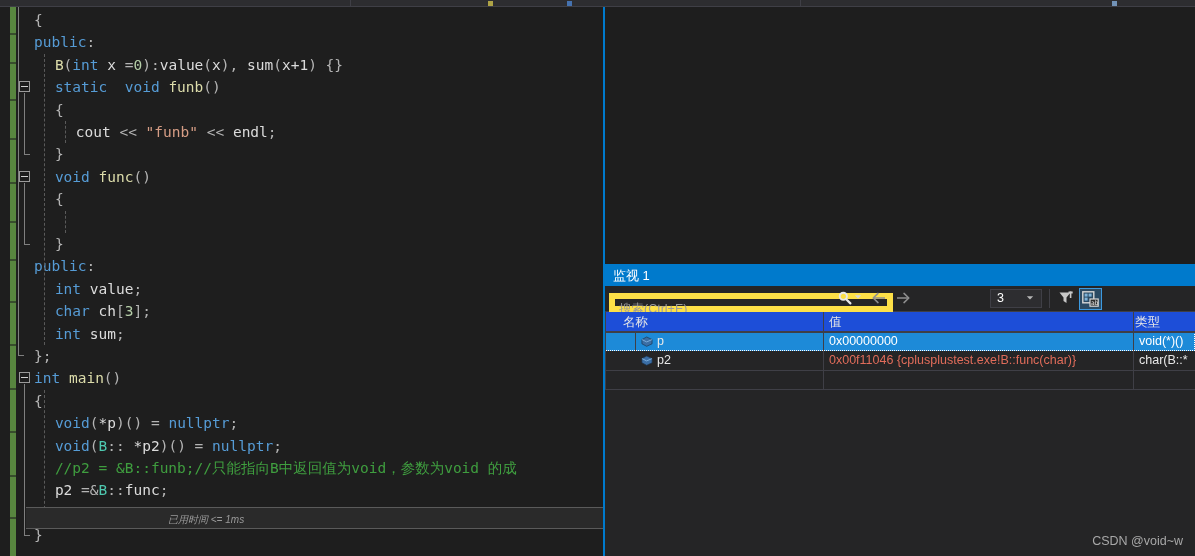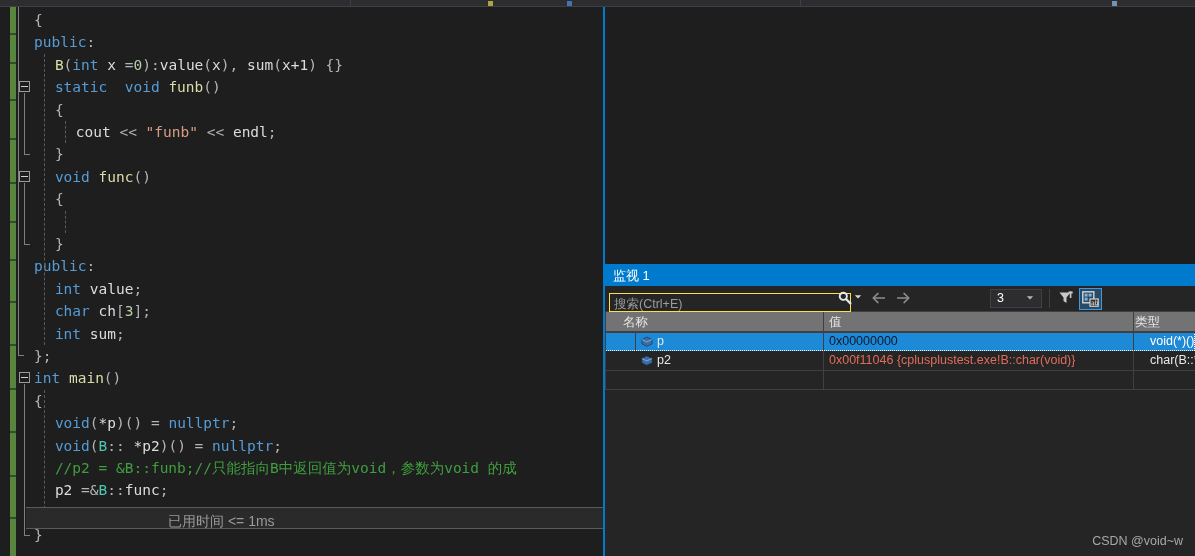--- a/index.html
+++ b/index.html
@@ -136,22 +136,23 @@
     width: 578px;
     height: 22px;
     border-top: 1px solid #5a5a5a;
     border-bottom: 1px solid #5a5a5a;
     background: #2a2a2a;
     box-sizing: border-box;
   }
   #inline-diag {
     position: absolute;
     font-family: "Liberation Sans", sans-serif;
-    font-size: 14px;
+    font-size: 10px;
     color: #9a9a9a;
+    font-style: italic;
   }
 
   
   #editor-right-border {
     position: absolute;
     left: 603px; top: 7px;
     width: 2px; height: 549px;
     background: #007acc;
   }
 
@@ -191,23 +192,23 @@
     position: absolute;
     left: 0; top: 22px;
     width: 590px; height: 26px;
     background: #252526;
     border-bottom: 1px solid #3f3f46;
     box-sizing: border-box;
   }
   #search-box {
     position: absolute;
     left: 4px; top: 7px;
-    width: 242px; height: 19px;
+    width: 284px; height: 19px;
     background: #252526;
-    border: 1px solid #fde047;
+    border: 6px solid #fde047;
     box-sizing: border-box;
   }
   #search-input {
     position: absolute;
     left: 4px; top: 2px;
     font-size: 12.5px;
     color: #9b9b9b;
     font-family: "Liberation Sans", sans-serif;
   }
   .tb-icon {
@@ -219,21 +220,21 @@
   #grid {
     position: absolute;
     left: 0; top: 48px;
     width: 590px; height: 244px;
     background: #252526;
   }
   #grid-header {
     position: absolute;
     left: 0; top: 0;
     width: 590px; height: 20px;
-    background: #737373;
+    background: #1d4ed8;
     border-bottom: 1px solid #3f3f46;
     box-sizing: border-box;
   }
   .gh {
     position: absolute;
     top: 2px;
     font-size: 12.5px;
     color: #e6e6e6;
   }
   .gh-sep {
@@ -262,23 +263,23 @@
   .cell {
     position: absolute;
     top: 2px;
     font-size: 12.5px;
     font-family: "Liberation Sans", sans-serif;
     white-space: nowrap;
     overflow: hidden;
   }
   .cell-name  { left: 52px; color: #e8e8e8; }
   .cell-val   { left: 224px; }
-  .cell-type  { left: 545px; color: #e8e8e8; }
+  .cell-type  { left: 534px; color: #e8e8e8; }
   .val-red    { color: #e06c5a; }
-  .val-white  { color: #0f172a; }
+  .val-white  { color: #ffffff; }
   .row.sel .cell-type { color: #ffffff; }
 
   .var-icon {
     position: absolute;
     left: 36px; top: 4px;
     width: 12px; height: 11px;
   }
   #add-row-text {
     position: absolute;
     left: 12px; top: 2px;
@@ -432,21 +433,21 @@
       <div class="cell cell-type">void(*)()</div>
       <div id="sel-focus"></div>
     </div>
 
     <div class="row" style="top:39px;">
       <svg class="var-icon" viewBox="0 0 14 13">
         <path d="M1 4.2 L6.6 1.2 L13 4.2 L13 9.2 L6.6 12.2 L1 9.2 Z" fill="#3b6ea5" stroke="#1c3550" stroke-width="0.8"></path>
         <path d="M1 4.2 L6.6 7.0 L13 4.2" fill="none" stroke="#8fc0ea" stroke-width="0.9"></path>
       </svg>
       <div class="cell cell-name">p2</div>
-      <div class="cell cell-val val-red">0x00f11046 {cplusplustest.exe!B::char(void)}</div>
+      <div class="cell cell-val val-red">0x00f11046 {cplusplustest.exe!B::func(char)}</div>
       <div class="cell cell-type">char(B::*</div>
     </div>
 
 
     <div class="row-rule" style="top:20px;"></div>
     <div class="row-rule" style="top:58px;"></div>
     <div class="row-rule" style="top:77px;"></div>
 
     <div class="col-sep" style="left:218px;top:20px;height:57px;"></div>
     <div class="col-sep" style="left:528px;top:20px;height:57px;"></div>

